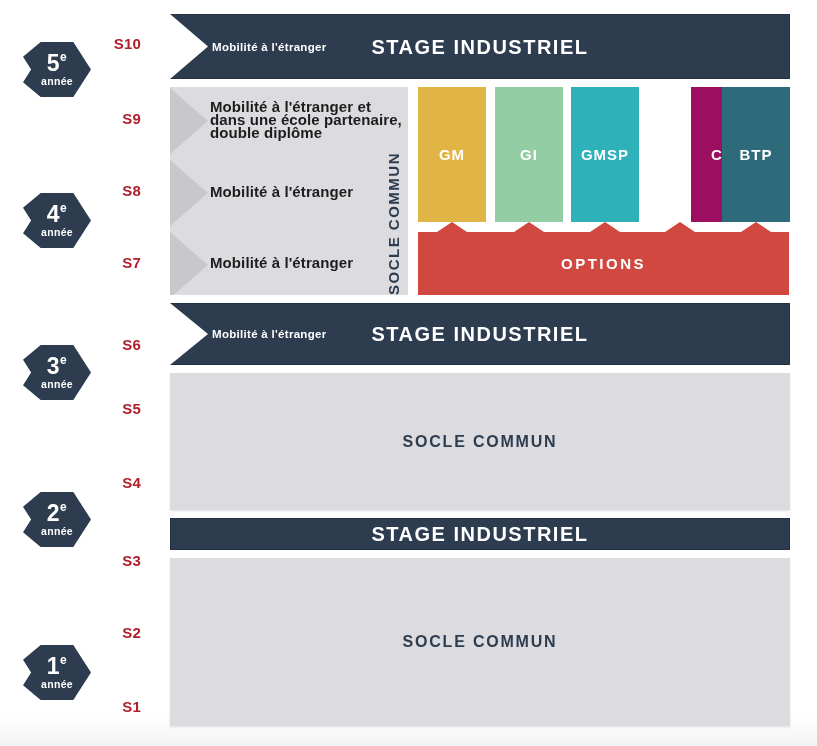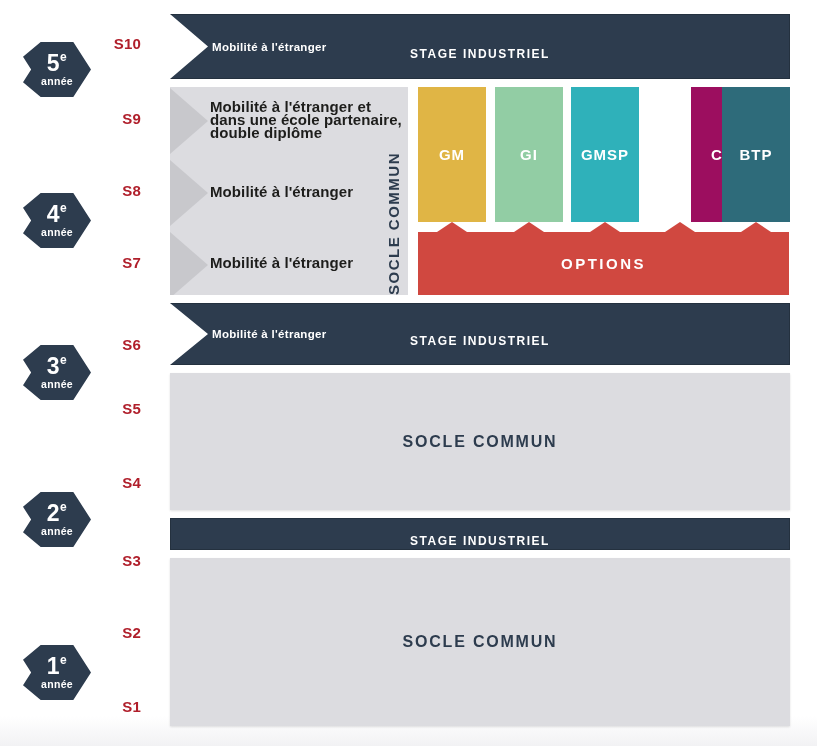--- a/index.html
+++ b/index.html
@@ -32,21 +32,21 @@
   .bar-notch{clip-path:polygon(0 0,100% 0,100% 100%,0 100%,38px 50%);}
   .bar-s10{top:14px;height:65px;}
   .bar-s6{top:303px;height:62px;}
   .bar-s3{top:518px;height:32px;}
   .mobility{
     position:absolute;left:42px;top:50%;transform:translateY(-50%);
     font-size:11.5px;font-weight:bold;letter-spacing:.3px;white-space:nowrap;
   }
   .bar-title{
     position:absolute;left:0;width:100%;top:50%;transform:translateY(-50%);
-    text-align:center;font-size:12px;font-weight:bold;letter-spacing:1.5px;margin-top:7px;
+    text-align:center;font-size:20px;font-weight:bold;letter-spacing:1.5px;
   }
   .panel{
     position:absolute;left:0;width:620px;background:#dcdce0;
     box-shadow:0 1px 2px rgba(0,0,0,.12);
     display:flex;align-items:center;justify-content:center;
   }
   .panel-title{color:#2d3c4e;font-size:16px;font-weight:bold;letter-spacing:1.8px;}
   .socle23{top:373px;height:137px;}
   .socle1{top:558px;height:168px;}
   

